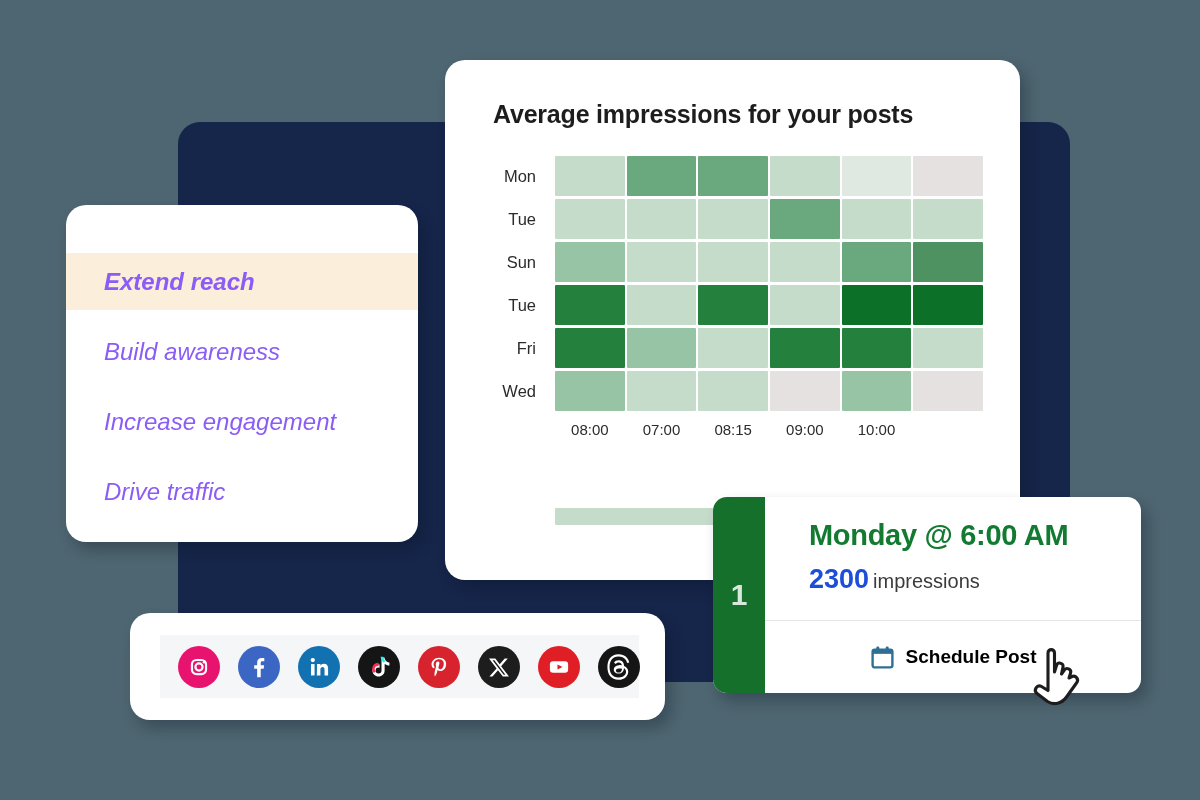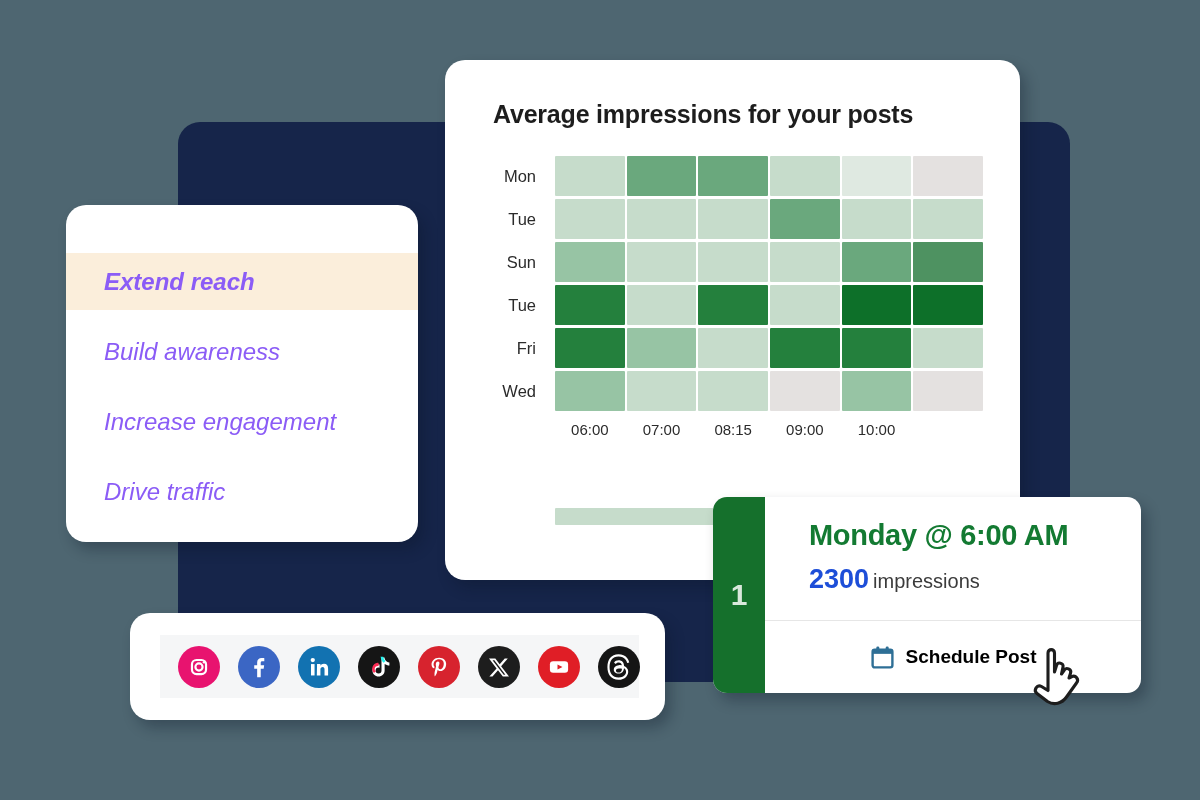--- a/index.html
+++ b/index.html
@@ -314,21 +314,21 @@
           <div class="hm-cells">
             <div class="hm-cell" style="background: rgb(151, 196, 164);"></div>
             <div class="hm-cell" style="background: rgb(198, 220, 203);"></div>
             <div class="hm-cell" style="background: rgb(198, 220, 203);"></div>
             <div class="hm-cell" style="background: rgb(228, 225, 224);"></div>
             <div class="hm-cell" style="background: rgb(151, 196, 164);"></div>
             <div class="hm-cell" style="background: rgb(228, 225, 224);"></div>
           </div>
         </div>
         <div class="hm-xaxis">
-          <div class="hm-xtick">06:00</div>
+          <div class="hm-xtick">08:00</div>
           <div class="hm-xtick">07:00</div>
           <div class="hm-xtick">08:15</div>
           <div class="hm-xtick">09:00</div>
           <div class="hm-xtick">10:00</div>
           <div class="hm-xtick"></div>
         </div>
       </div>
 
     <div class="legend">
       <div class="legend-bar" id="legend-bar" style="background: rgb(198, 220, 203);"></div>

